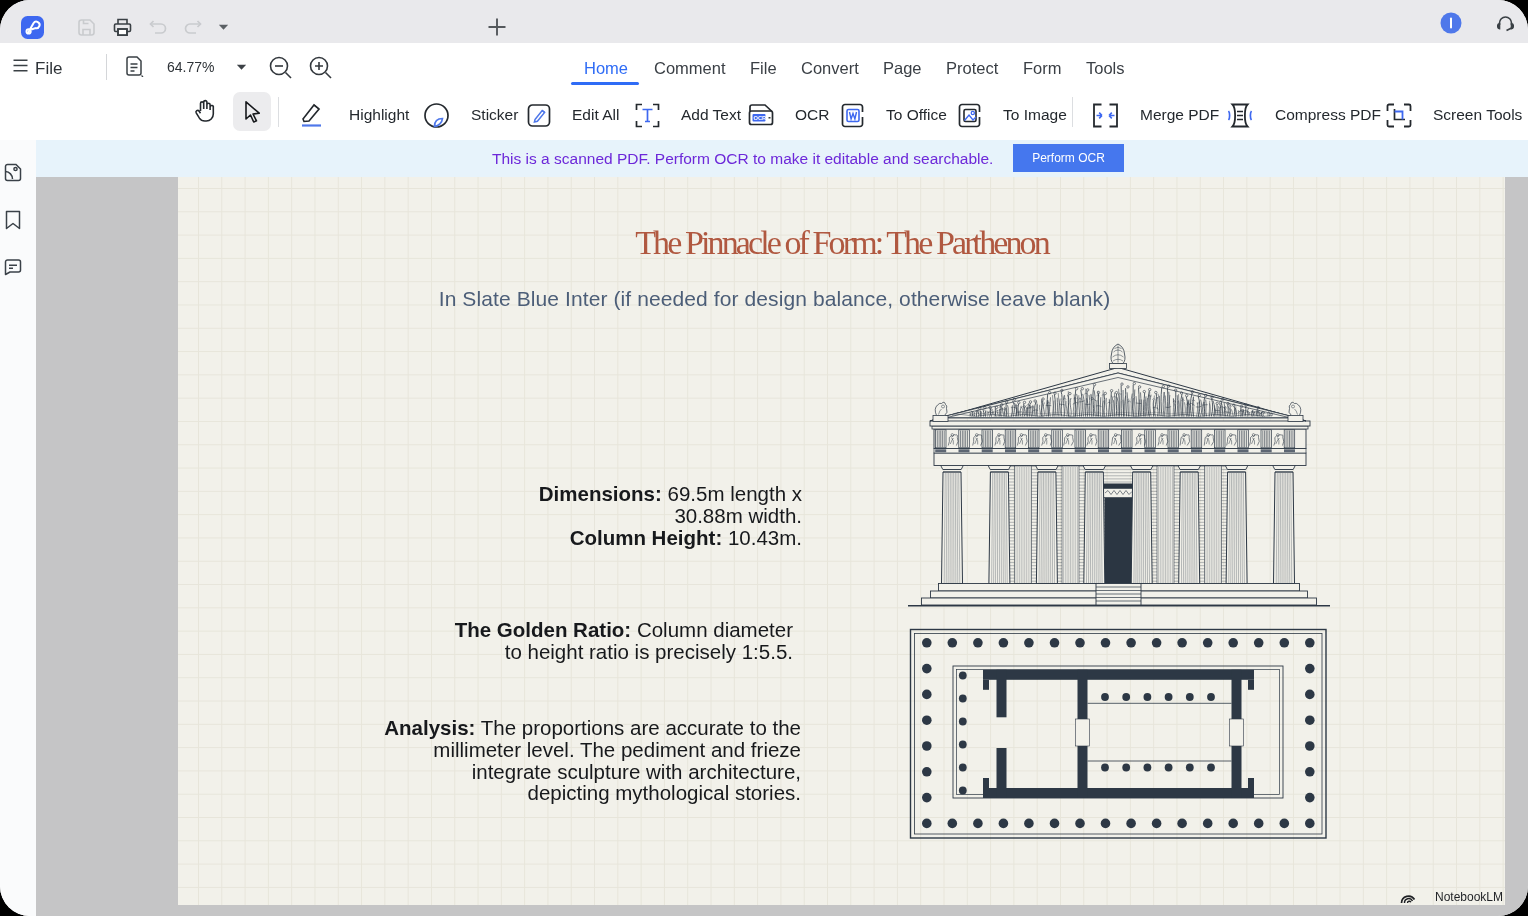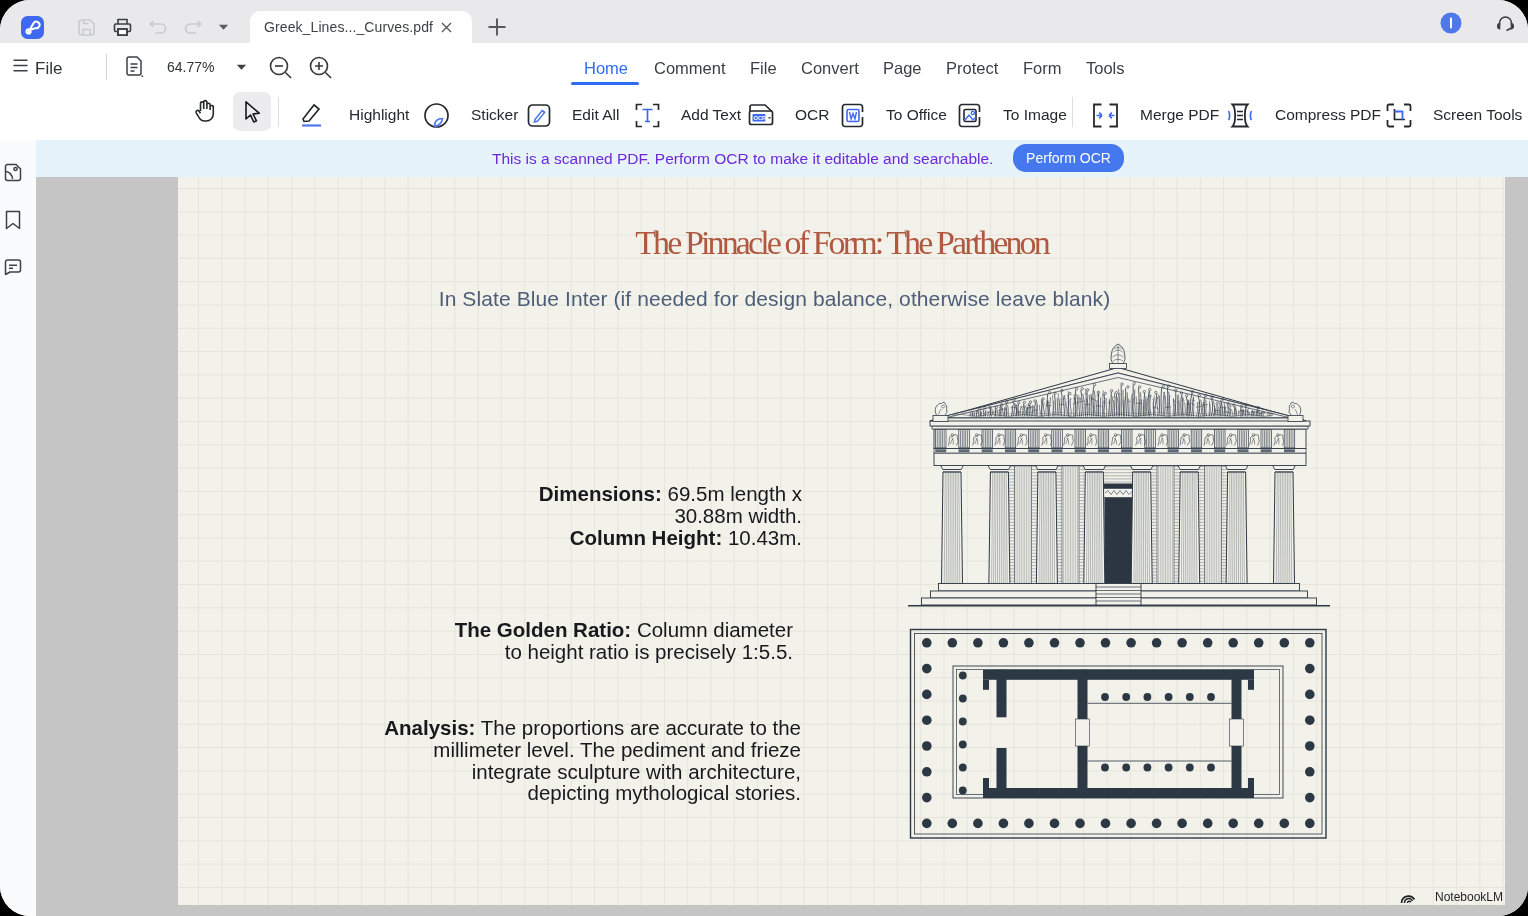--- a/index.html
+++ b/index.html
@@ -13,21 +13,21 @@
 
 #menurow{position:absolute;left:0;top:43px;width:1342px;height:47px;background:#fff}
 .menuitem{position:absolute;top:15.5px;font-size:16.5px;color:#3a3f45}
 
 #toolrow{position:absolute;left:0;top:90px;width:1528px;height:50px;background:#fff}
 .tool{position:absolute;top:0;height:44px;display:flex;align-items:center;gap:21px;font-size:15.5px;color:#24292e}
 .vdiv{position:absolute;width:1px;background:#dcdee1}
 
 #notif{position:absolute;left:36px;top:140px;width:1492px;height:37px;background:#e7f3fb;display:flex;align-items:center}
 #notiftxt{position:absolute;left:456px;font-size:15.5px;color:#6d28d9}
-#ocrbtn{position:absolute;left:977px;top:4px;width:111px;height:28px;background:#4577ee;border-radius:13px;color:#fff;font-size:14px;text-align:center;line-height:28px}
+#ocrbtn{position:absolute;left:977px;top:4px;width:111px;height:28px;background:#4577ee;border-radius:0;color:#fff;font-size:12px;text-align:center;line-height:28px}
 
 #sidebar{position:absolute;left:0;top:140px;width:36px;height:776px;background:#fafbfc}
 #docarea{position:absolute;left:36px;top:177px;width:1492px;height:739px;background:#c5c5c6}
 #paper{position:absolute;left:142px;top:0;width:1327px;height:728px;background:#f2f1ea;
  background-image:linear-gradient(#e7e5da 1px,transparent 1px),linear-gradient(90deg,#e7e5da 1px,transparent 1px);
  background-size:23.3px 23.3px;background-position:20px 11px}
 #title{position:absolute;left:0;top:47px;width:1327px;text-align:center;font-family:"Liberation Serif",serif;font-size:34px;letter-spacing:-2.9px;color:#b05840}
 #subtitle{position:absolute;left:0;top:110px;width:1193px;text-align:center;font-size:21px;letter-spacing:0.1px;color:#4c5e78}
 .tblock{position:absolute;width:500px;text-align:right;font-size:20.5px;line-height:21.8px;color:#17191c}
 #notebooklm{position:absolute;left:1222px;top:712px;display:flex;align-items:center;gap:19px;font-size:12px;font-weight:normal;color:#1f2125}
@@ -58,26 +58,20 @@
         <path d="M4.5 2 L1.5 5 L4.5 8"></path>
         <path d="M1.5 5 H12 A4.5 4.5 0 0 1 12 14 H6"></path>
       </svg>
     <svg class="abs" style="left:183px;top:19px" width="19" height="17" viewBox="0 0 19 17" fill="none" stroke="#c9cbce" stroke-width="1.7">
         <path d="M14.5 2 L17.5 5 L14.5 8"></path>
         <path d="M17.5 5 H7 A4.5 4.5 0 0 0 7 14 H13"></path>
       </svg>
     <svg class="abs" style="left:218px;top:24px" width="11" height="7" viewBox="0 0 11 7">
         <path d="M0.8 0.8 L5.5 5.8 L10.2 0.8 Z" fill="#5b6064"></path>
       </svg>
-    <div id="tab">
-      <div id="tabtxt">Greek_Lines..._Curves.pdf</div>
-      <svg class="abs" style="left:190px;top:10px" width="13" height="13" viewBox="0 0 13 13" stroke="#55595e" stroke-width="1.4">
-          <path d="M2 2 L11 11 M11 2 L2 11"></path>
-        </svg>
-    </div>
     <svg class="abs" style="left:487px;top:17px" width="20" height="20" viewBox="0 0 20 20" stroke="#54585c" stroke-width="1.9">
         <path d="M10 1.5 V18.5 M1.5 10 H18.5"></path>
       </svg>
     <svg class="abs" style="left:1440px;top:12px" width="22" height="22" viewBox="0 0 22 22">
         <circle cx="11" cy="11" r="10.5" fill="#4f78ea"></circle>
         <rect x="10" y="5.5" width="2" height="11" rx="1" fill="#fff"></rect>
       </svg>
     <svg class="abs" style="left:1497px;top:15px" width="17" height="17" viewBox="0 0 17 17" fill="none" stroke="#3a4045" stroke-width="1.6">
         <path d="M2.5 10 V8 A6 6 0 0 1 14.5 8 V10"></path>
         <path d="M2.5 8.8 a1.8 2.4 0 0 0 0 4.8 z" fill="#3a4045"></path>

